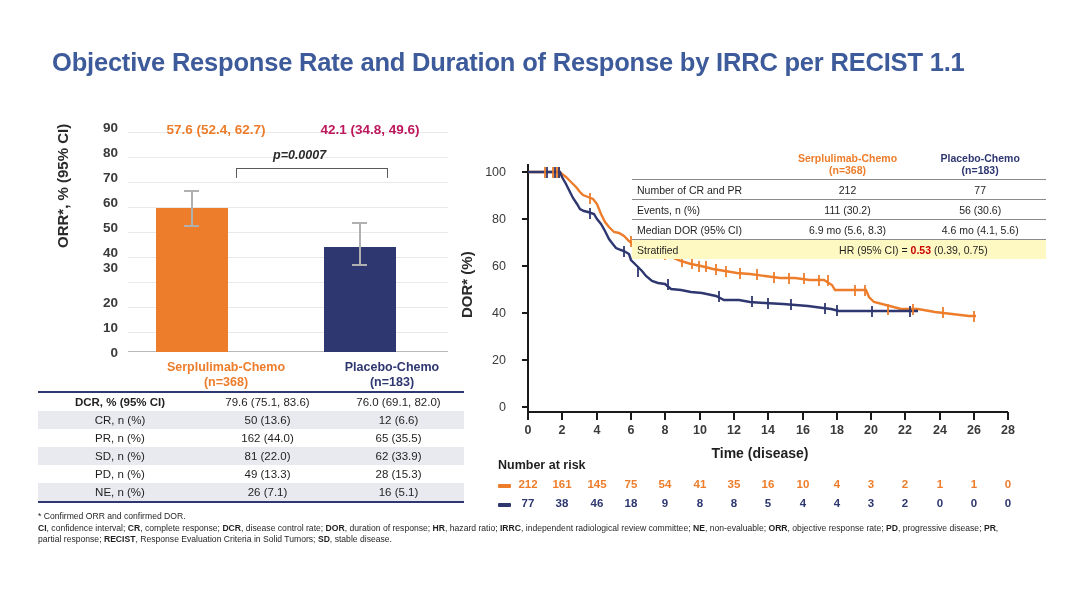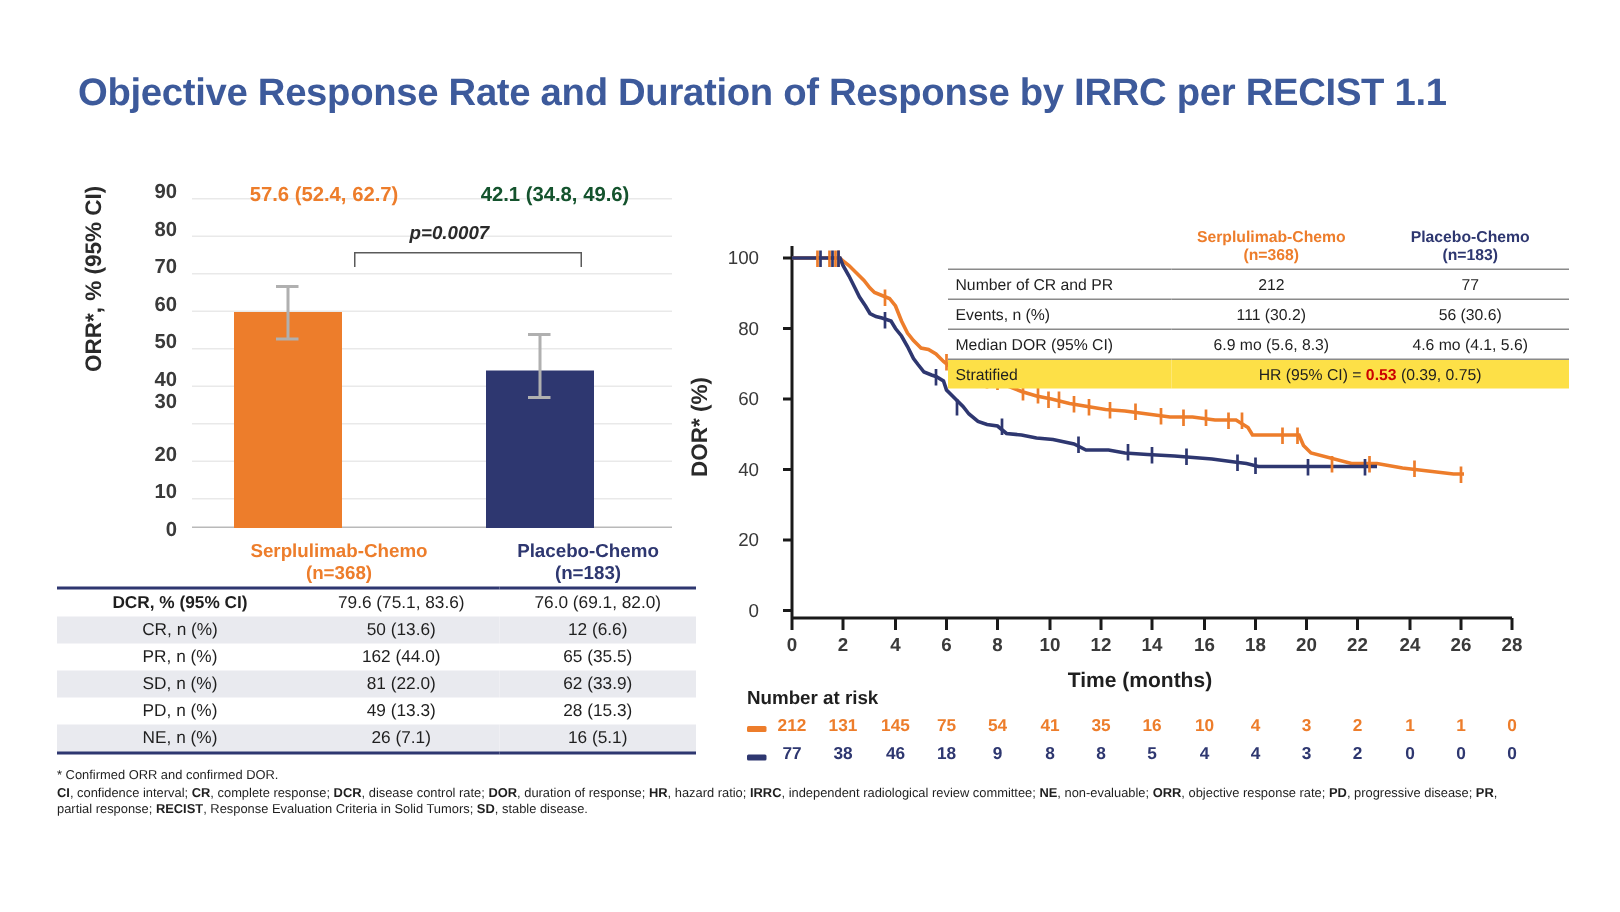--- a/index.html
+++ b/index.html
@@ -37,21 +37,21 @@
   .bc-base{position:absolute;left:0;right:0;bottom:0;height:1.5px;background:#b9b9b9;}
   .bar{position:absolute;bottom:0;}
   .bar-orange{background:#ED7D2B;}
   .bar-navy{background:#2E3770;}
   .err{position:absolute;width:1.8px;background:#b0b0b0;}
   .err-cap{position:absolute;height:1.8px;width:15px;background:#b0b0b0;}
   .bc-value{
     position:absolute;font-size:13.5px;font-weight:bold;white-space:nowrap;
   }
   .bc-value.orange{color:#ED7D2B;}
-  .bc-value.navy{color:#14532d;}
+  .bc-value.navy{color:#be185d;}
   .pval{
     position:absolute;font-size:12.5px;font-style:italic;font-weight:bold;
     color:#2a2a2a;white-space:nowrap;
   }
   .bracket{
     position:absolute;border:1.6px solid #5a5a5a;border-bottom:none;height:9px;
   }
   .bc-xlabel{
     position:absolute;text-align:center;font-size:12.5px;font-weight:bold;line-height:15px;
   }
@@ -90,21 +90,21 @@
     position:absolute;left:632px;top:150px;width:414px;
     border-collapse:collapse;font-size:10.5px;color:#1f1f1f;
   }
   #hr-table td,#hr-table th{padding:2px 4px;height:15px;font-weight:normal;}
   #hr-table .hcol{text-align:center;font-weight:bold;font-size:10.5px;line-height:12px;padding-bottom:3px;}
   #hr-table .hcol.orange{color:#ED7D2B;}
   #hr-table .hcol.navy{color:#2E3770;}
   #hr-table .rlabel{width:150px;text-align:left;padding-left:5px;background:#fff;}
   #hr-table .rval{width:132px;text-align:center;}
   #hr-table tr.ruled td{border-top:1.4px solid #8a8a8a;border-bottom:1.4px solid #8a8a8a;}
-  #hr-table tr.shade td{background:#fde047;}
+  #hr-table tr.shade td{background:#fef9c3;}
   .hr-num{color:#CC0000;font-weight:bold;}
 
   
   #risk-title{
     position:absolute;left:498px;top:458px;
     font-size:12.5px;font-weight:bold;color:#1f1f1f;
   }
   .risk-row{position:absolute;height:16px;}
   .risk-marker{position:absolute;left:0;top:6px;width:13px;height:4px;border-radius:1px;}
   .risk-cell{position:absolute;width:26px;text-align:center;font-size:11.5px;font-weight:bold;}
@@ -319,21 +319,21 @@
     <div class="km-xtick" style="left:263px;top:283px;">12</div>
     <div class="km-xtick" style="left:297px;top:283px;">14</div>
     <div class="km-xtick" style="left:332px;top:283px;">16</div>
     <div class="km-xtick" style="left:366px;top:283px;">18</div>
     <div class="km-xtick" style="left:400px;top:283px;">20</div>
     <div class="km-xtick" style="left:434px;top:283px;">22</div>
     <div class="km-xtick" style="left:469px;top:283px;">24</div>
     <div class="km-xtick" style="left:503px;top:283px;">26</div>
     <div class="km-xtick" style="left:537px;top:283px;">28</div>
 
-    <div id="km-xaxis-title" style="left:60px;width:480px;">Time (months)</div>
+    <div id="km-xaxis-title" style="left:60px;width:480px;">Time (disease)</div>
   </div>
 
   <table id="hr-table">
     <tbody>
         <tr>
       <td class="rlabel"></td>
       <td class="rval hcol orange">
         <div>Serplulimab-Chemo</div>
         <div>(n=368)</div>
       </td>
@@ -364,21 +364,21 @@
       </td>
     </tr>
   </tbody>
     </table>
 
   <div id="risk-title">Number at risk</div>
 
   <div class="risk-row" id="risk-row-serplulimab" style="left:498px;top:478px;width:540px;">
     <div class="risk-marker" style="background:#ED7D2B;"></div>
     <div class="risk-cell risk-orange" style="left:17px;">212</div>
-    <div class="risk-cell risk-orange" style="left:51px;">131</div>
+    <div class="risk-cell risk-orange" style="left:51px;">161</div>
     <div class="risk-cell risk-orange" style="left:86px;">145</div>
     <div class="risk-cell risk-orange" style="left:120px;">75</div>
     <div class="risk-cell risk-orange" style="left:154px;">54</div>
     <div class="risk-cell risk-orange" style="left:189px;">41</div>
     <div class="risk-cell risk-orange" style="left:223px;">35</div>
     <div class="risk-cell risk-orange" style="left:257px;">16</div>
     <div class="risk-cell risk-orange" style="left:292px;">10</div>
     <div class="risk-cell risk-orange" style="left:326px;">4</div>
     <div class="risk-cell risk-orange" style="left:360px;">3</div>
     <div class="risk-cell risk-orange" style="left:394px;">2</div>

